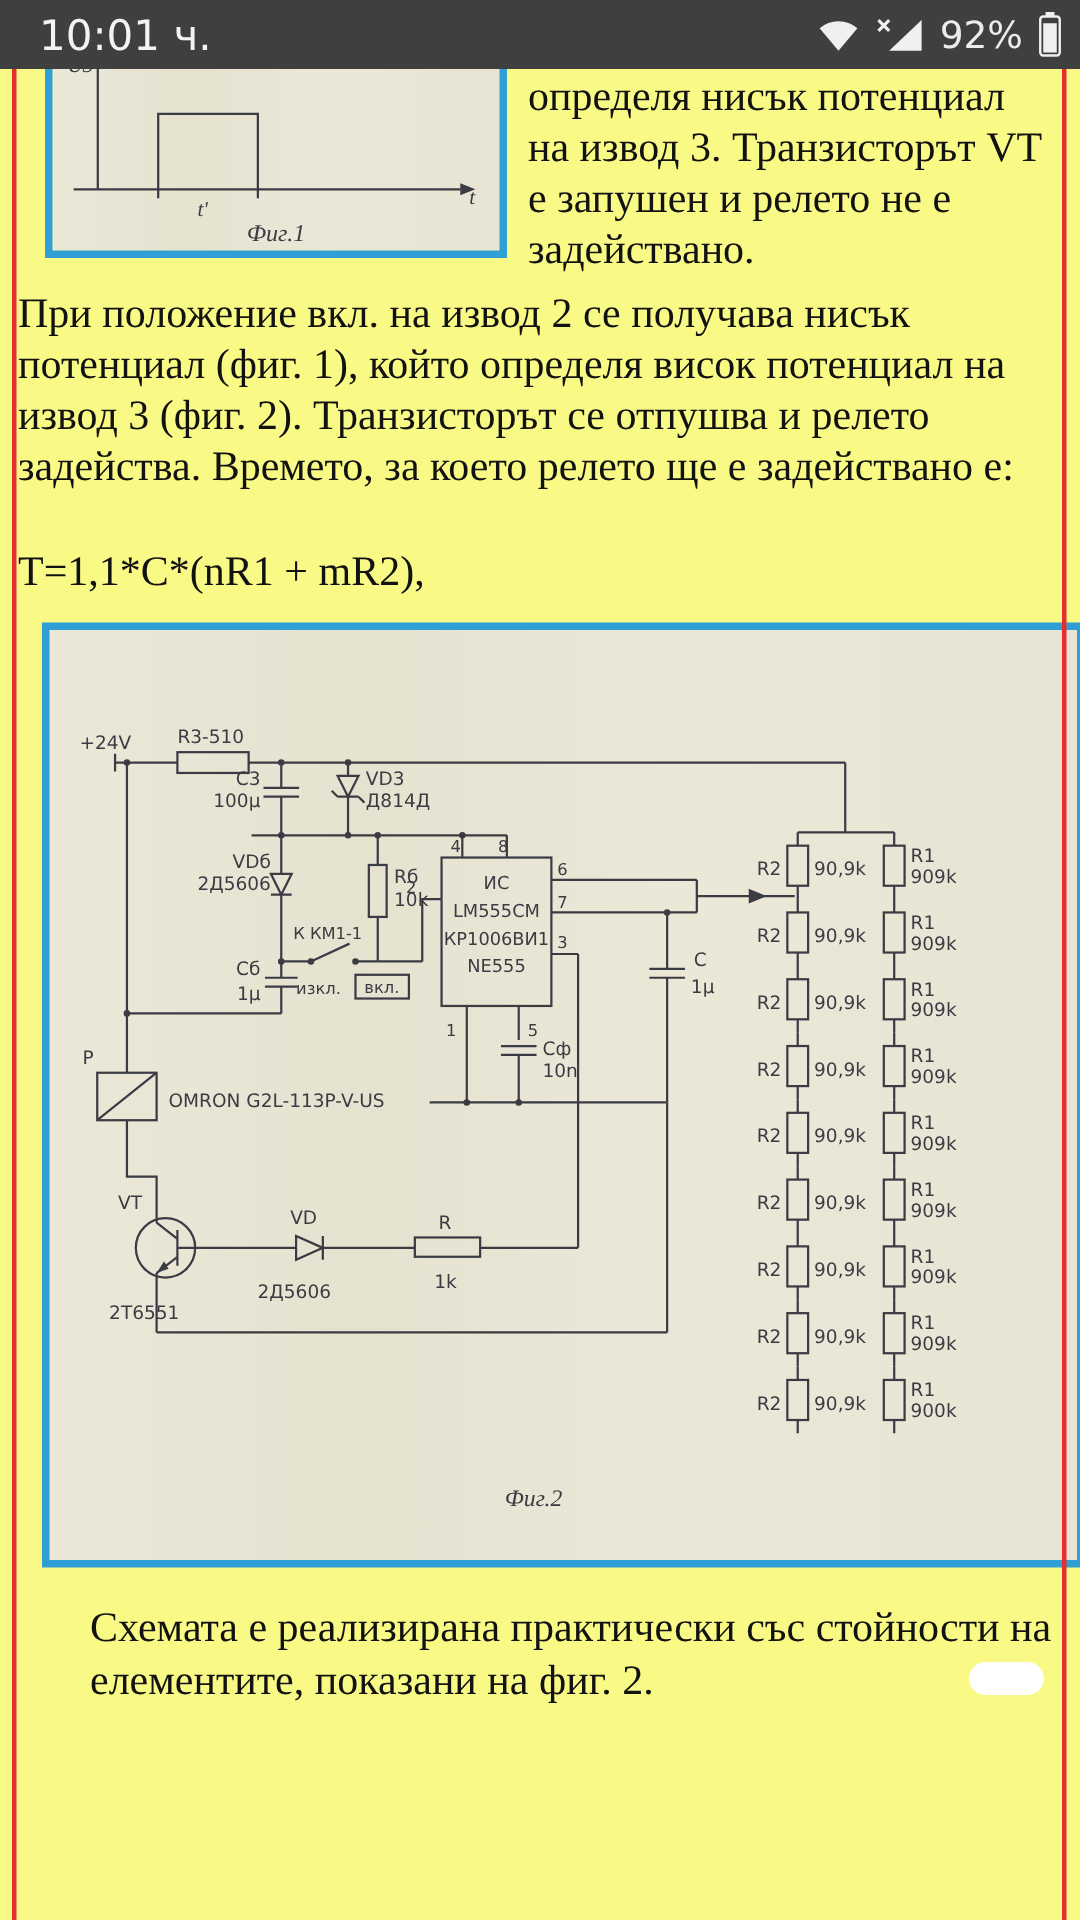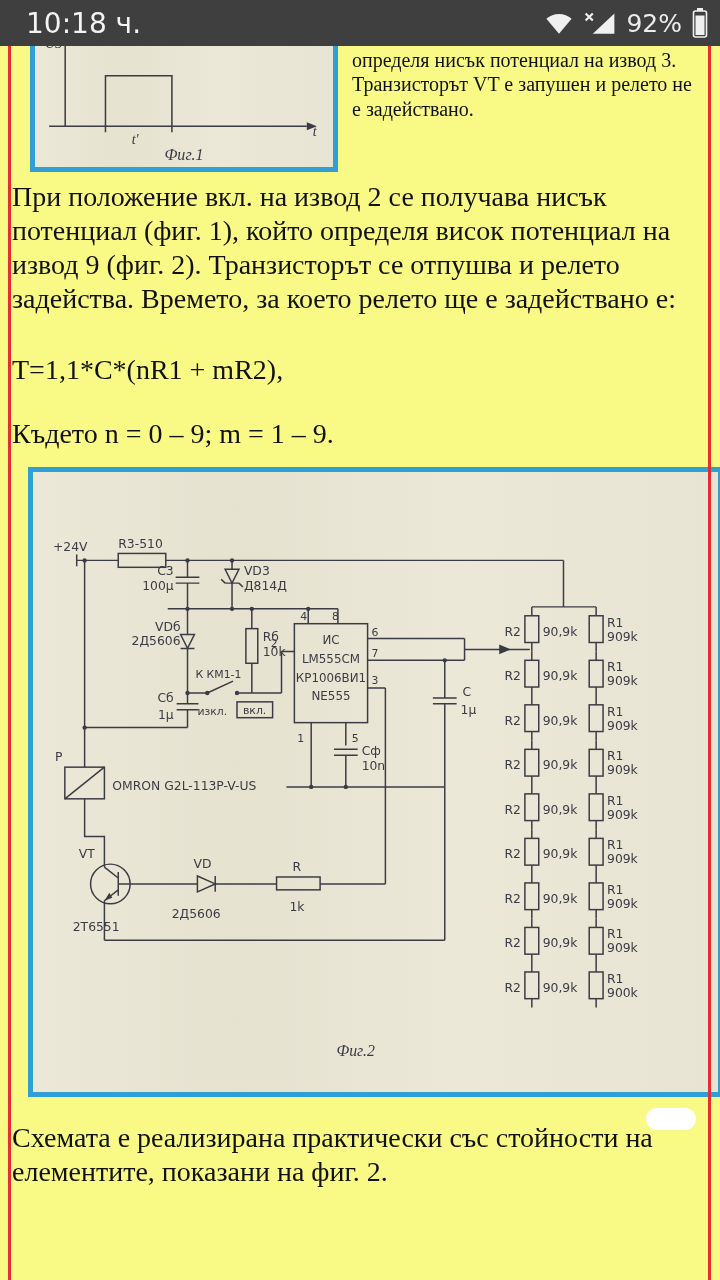--- a/index.html
+++ b/index.html
@@ -16,51 +16,51 @@
   
   .page{position:relative;height:1234px;overflow:hidden;color:#121212;}
   .redline{position:absolute;top:0;bottom:0;width:3px;background:#e62e2e;z-index:5;}
   .redline.left{left:8px;}
   .redline.right{left:708px;}
 
   .top-row{display:flex;}
   .fig{background:linear-gradient(90deg,#ece8d8,#e6e2d0 30%,#ece8d8 62%,#e8e4d4);border:5px solid #2f9fd6;box-sizing:content-box;}
   .fig1{width:298px;height:142px;margin:-26px 0 0 30px;flex:none;}
   .fig1 svg{display:block;width:298px;height:142px;}
-  .intro{width:350px;margin:2px 2px 0 14px;font-size:20px;line-height:1.22;}
+  .intro{width:350px;margin:2px 2px 0 14px;font-size:28px;line-height:1.22;}
 
   .body-text{margin:8px 8px 0 12px;font-size:28px;line-height:1.22;}
   .formula{margin-top:36px;}
   .note{margin-top:30px;}
 
   .fig2{width:653px;margin:16px 0 0 28px;padding:16px;}
   .fig2 svg{display:block;width:653px;height:588px;}
 
-  .closing{margin-top:24px;}
+  .closing{margin-top:24px;padding-left:48px;}
 
   .scroll-pill{position:absolute;left:646px;top:1062px;width:50px;height:22px;background:#ffffff;border-radius:12px;z-index:6;}
 
   
   .slab{font-family:"DejaVu Sans",sans-serif;font-size:12.5px;fill:#3b3b44;}
   .spin{font-family:"DejaVu Sans",sans-serif;font-size:11px;fill:#3b3b44;}
   .sic{font-family:"DejaVu Sans",sans-serif;font-size:12px;fill:#3b3b44;}
   .scap{font-family:"Liberation Serif",serif;font-style:italic;font-size:16px;fill:#3b3b44;}
   .f1lab{font-family:"Liberation Serif",serif;font-style:italic;font-size:14px;fill:#3b3b44;}
   .wire{stroke:#3b3b44;stroke-width:1.5;fill:none;}
   .comp{stroke:#3b3b44;stroke-width:1.5;fill:none;}
   .dot{fill:#3b3b44;}
   .fil{fill:#3b3b44;stroke:none;}
 </style>
 </head>
 <body>
 
 <div class="screen">
 
   <header class="status-bar">
-    <span class="status-time">10:18 ч.</span>
+    <span class="status-time">10:01 ч.</span>
     <div class="status-icons">
       <svg width="30" height="24" viewBox="0 0 24 20">
         <path d="M12 19 L1.5 6.5 A16 16 0 0 1 22.5 6.5 Z" fill="#f0f0f0"></path>
       </svg>
       <svg width="32" height="24" viewBox="0 0 26 20">
         <path d="M25 19 H7 L25 2 Z" fill="#f0f0f0"></path>
         <path d="M1 2 L7 8 M7 2 L1 8" stroke="#f0f0f0" stroke-width="1.8" fill="none"></path>
       </svg>
       <span class="pct">92%</span>
       <svg width="16" height="30" viewBox="0 0 16 30">
@@ -85,23 +85,22 @@
           <path class="wire" d="M70 100 V50 H136 V100"></path>
           <path class="wire" d="M70 100 V106 M136 100 V106"></path>
           <text x="96" y="118" class="f1lab">t'</text>
           <text x="276" y="110" class="f1lab">t</text>
           <text x="148" y="134" class="scap" text-anchor="middle">Фиг.1</text>
         </svg>
       </figure>
       <p class="intro">определя нисък потенциал на извод 3. Транзисторът VT е запушен и релето не е задействано.</p>
     </div>
 
-    <p class="body-text">При положение вкл. на извод 2 се получава нисък потенциал (фиг. 1), който определя висок потенциал на извод 9 (фиг. 2). Транзисторът се отпушва и релето задейства. Времето, за което релето ще е задействано е:</p>
+    <p class="body-text">При положение вкл. на извод 2 се получава нисък потенциал (фиг. 1), който определя висок потенциал на извод 3 (фиг. 2). Транзисторът се отпушва и релето задейства. Времето, за което релето ще е задействано е:</p>
     <p class="body-text formula">T=1,1*C*(nR1 + mR2),</p>
-    <p class="body-text note">Където n = 0 – 9; m = 1 – 9.</p>
 
     <figure class="fig fig2">
       <svg viewBox="0 0 660 590">
 
         <g>
           <text x="4" y="62" class="slab">+24V</text>
           <path class="wire" d="M28 65 V77"></path>
           <path class="wire" d="M28 71 H70 M118 71 H520"></path>
           <rect class="comp" x="70" y="64" width="48" height="14"></rect>
           <text x="70" y="58" class="slab">R3-510</text>

